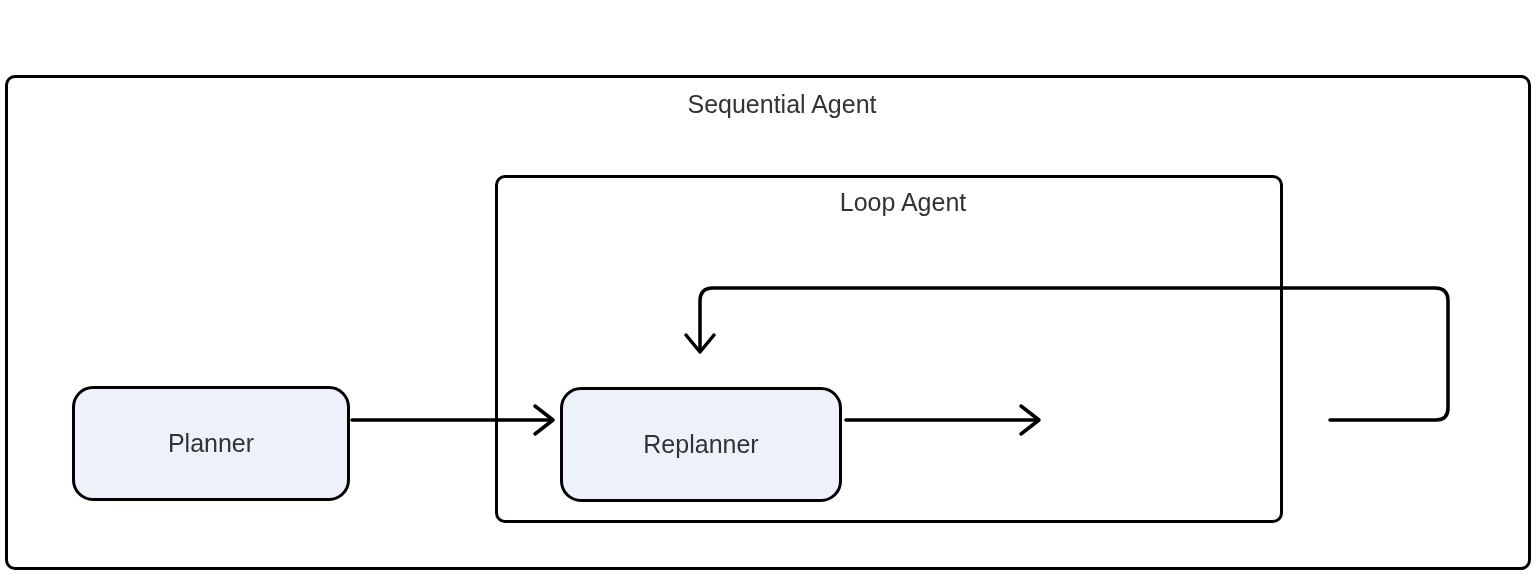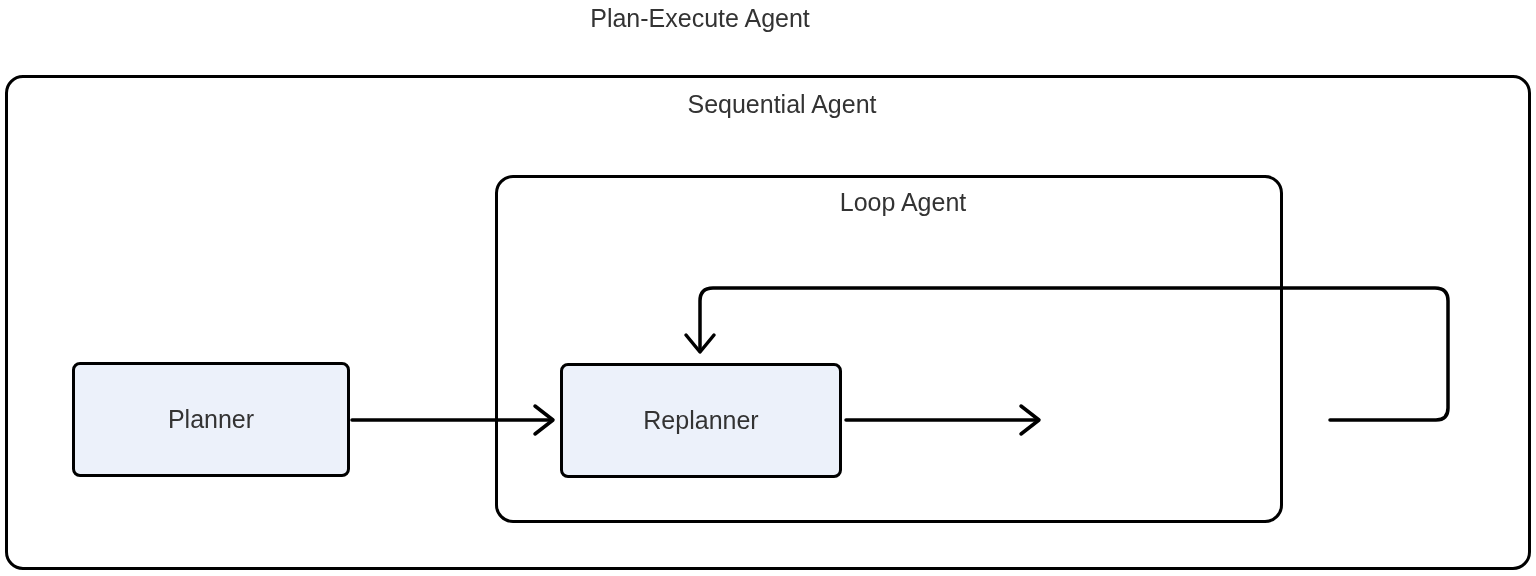--- a/index.html
+++ b/index.html
@@ -30,21 +30,21 @@
     top: 4px;
     width: 1400px;
     text-align: center;
     font-size: 25px;
     font-weight: 400;
     color: var(--text);
   }
   .container-box {
     position: absolute;
     border: 3px solid var(--container-border);
-    border-radius: 18px;
+    border-radius: 10px;
     background: transparent;
     padding-left: 28px;
   }
   .container-box .container-label {
     width: 100%;
     text-align: center;
     font-size: 25px;
     font-weight: 400;
     color: var(--text);
   }
@@ -60,27 +60,28 @@
     top: 175px;
     width: 788px;
     height: 348px;
   }
   .loop-box .container-label { margin-top: 10px; }
   .node {
     position: absolute;
     height: 115px;
     background: var(--node-fill);
     border: 3.5px solid var(--node-border);
-    border-radius: 8px;
+    border-radius: 21px;
     display: flex;
     align-items: center;
     justify-content: center;
     font-size: 25px;
     font-weight: 400;
     color: var(--text);
+    margin-top: 24px;
   }
   .node-planner   { left: 72px;   top: 362px; width: 278px; }
   .node-executor  { left: 560px;  top: 363px; width: 282px; }
   .node-replanner { left: 1047px; top: 362px; width: 278px; }
   .edge-layer {
     position: absolute;
     left: 0; top: 0;
     width: 1536px;
     height: 576px;
     pointer-events: none;
@@ -91,21 +92,20 @@
     fill: none;
     stroke-linecap: round;
     stroke-linejoin: round;
   }
 </style>
 </head>
 <body>
 
 <div class="stage">
 
-  <div class="diagram-title">Plan-Execute Agent</div>
 
   <div class="container-box sequential-box">
     <div class="container-label">Sequential Agent</div>
   </div>
 
   <div class="container-box loop-box">
     <div class="container-label">Loop Agent</div>
   </div>
 
   <div class="node node-planner">

